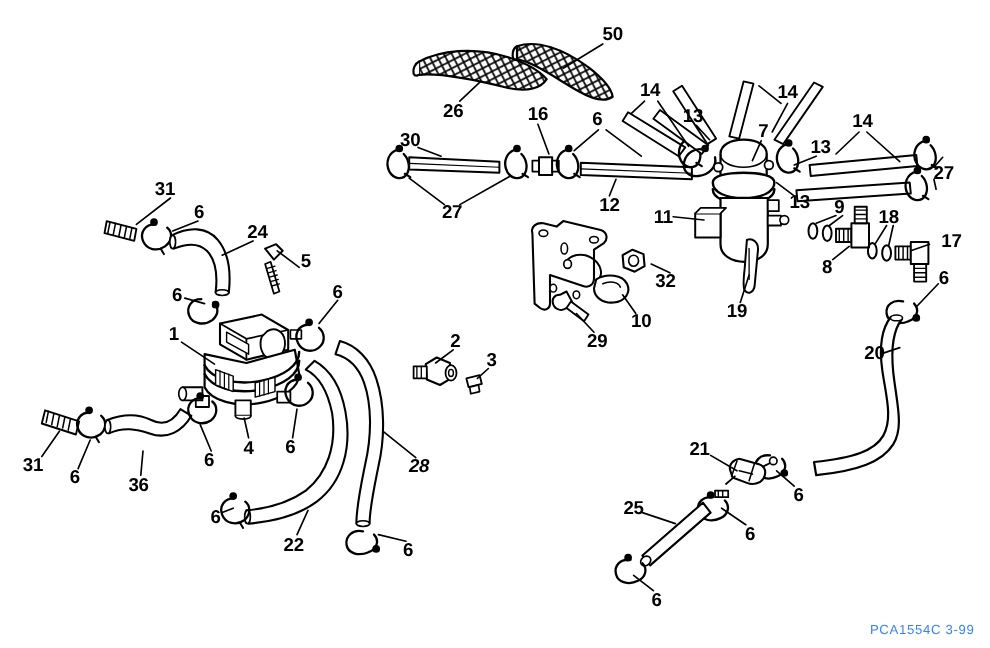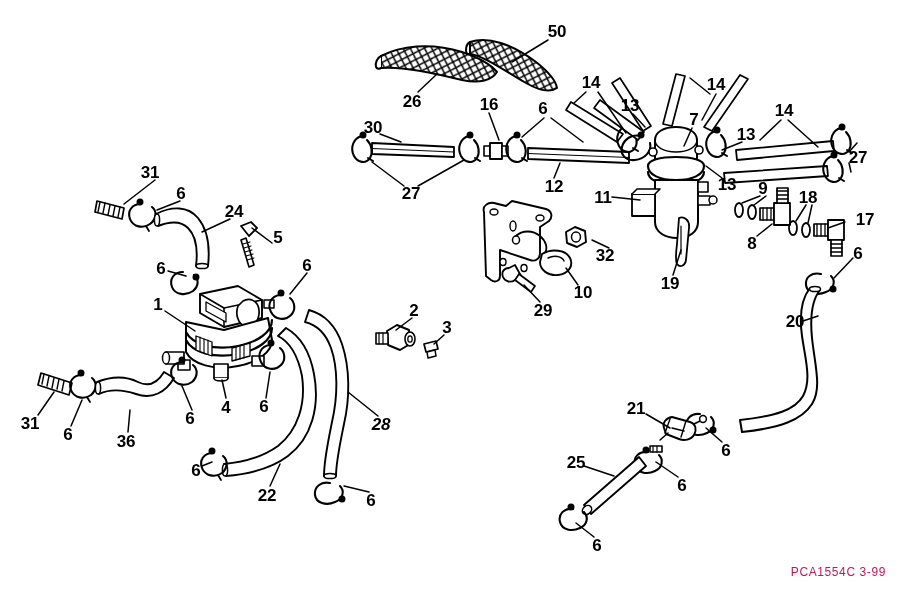--- a/index.html
+++ b/index.html
@@ -19,21 +19,21 @@
     line-height:1;
     white-space:nowrap;
     transform:translate(-50%,-50%);
     letter-spacing:-0.2px;
   }
   #footer{
     position:absolute;
     right:14px;bottom:10px;
     font-family:"Liberation Sans", sans-serif;
     font-size:12px;
-    color:#be185d;
+    color:#3b82f6;
     letter-spacing:0.6px;
     white-space:nowrap;
     margin-left:48px;
   }
 </style>
 </head>
 <body>
 
 <div id="stage">
 

